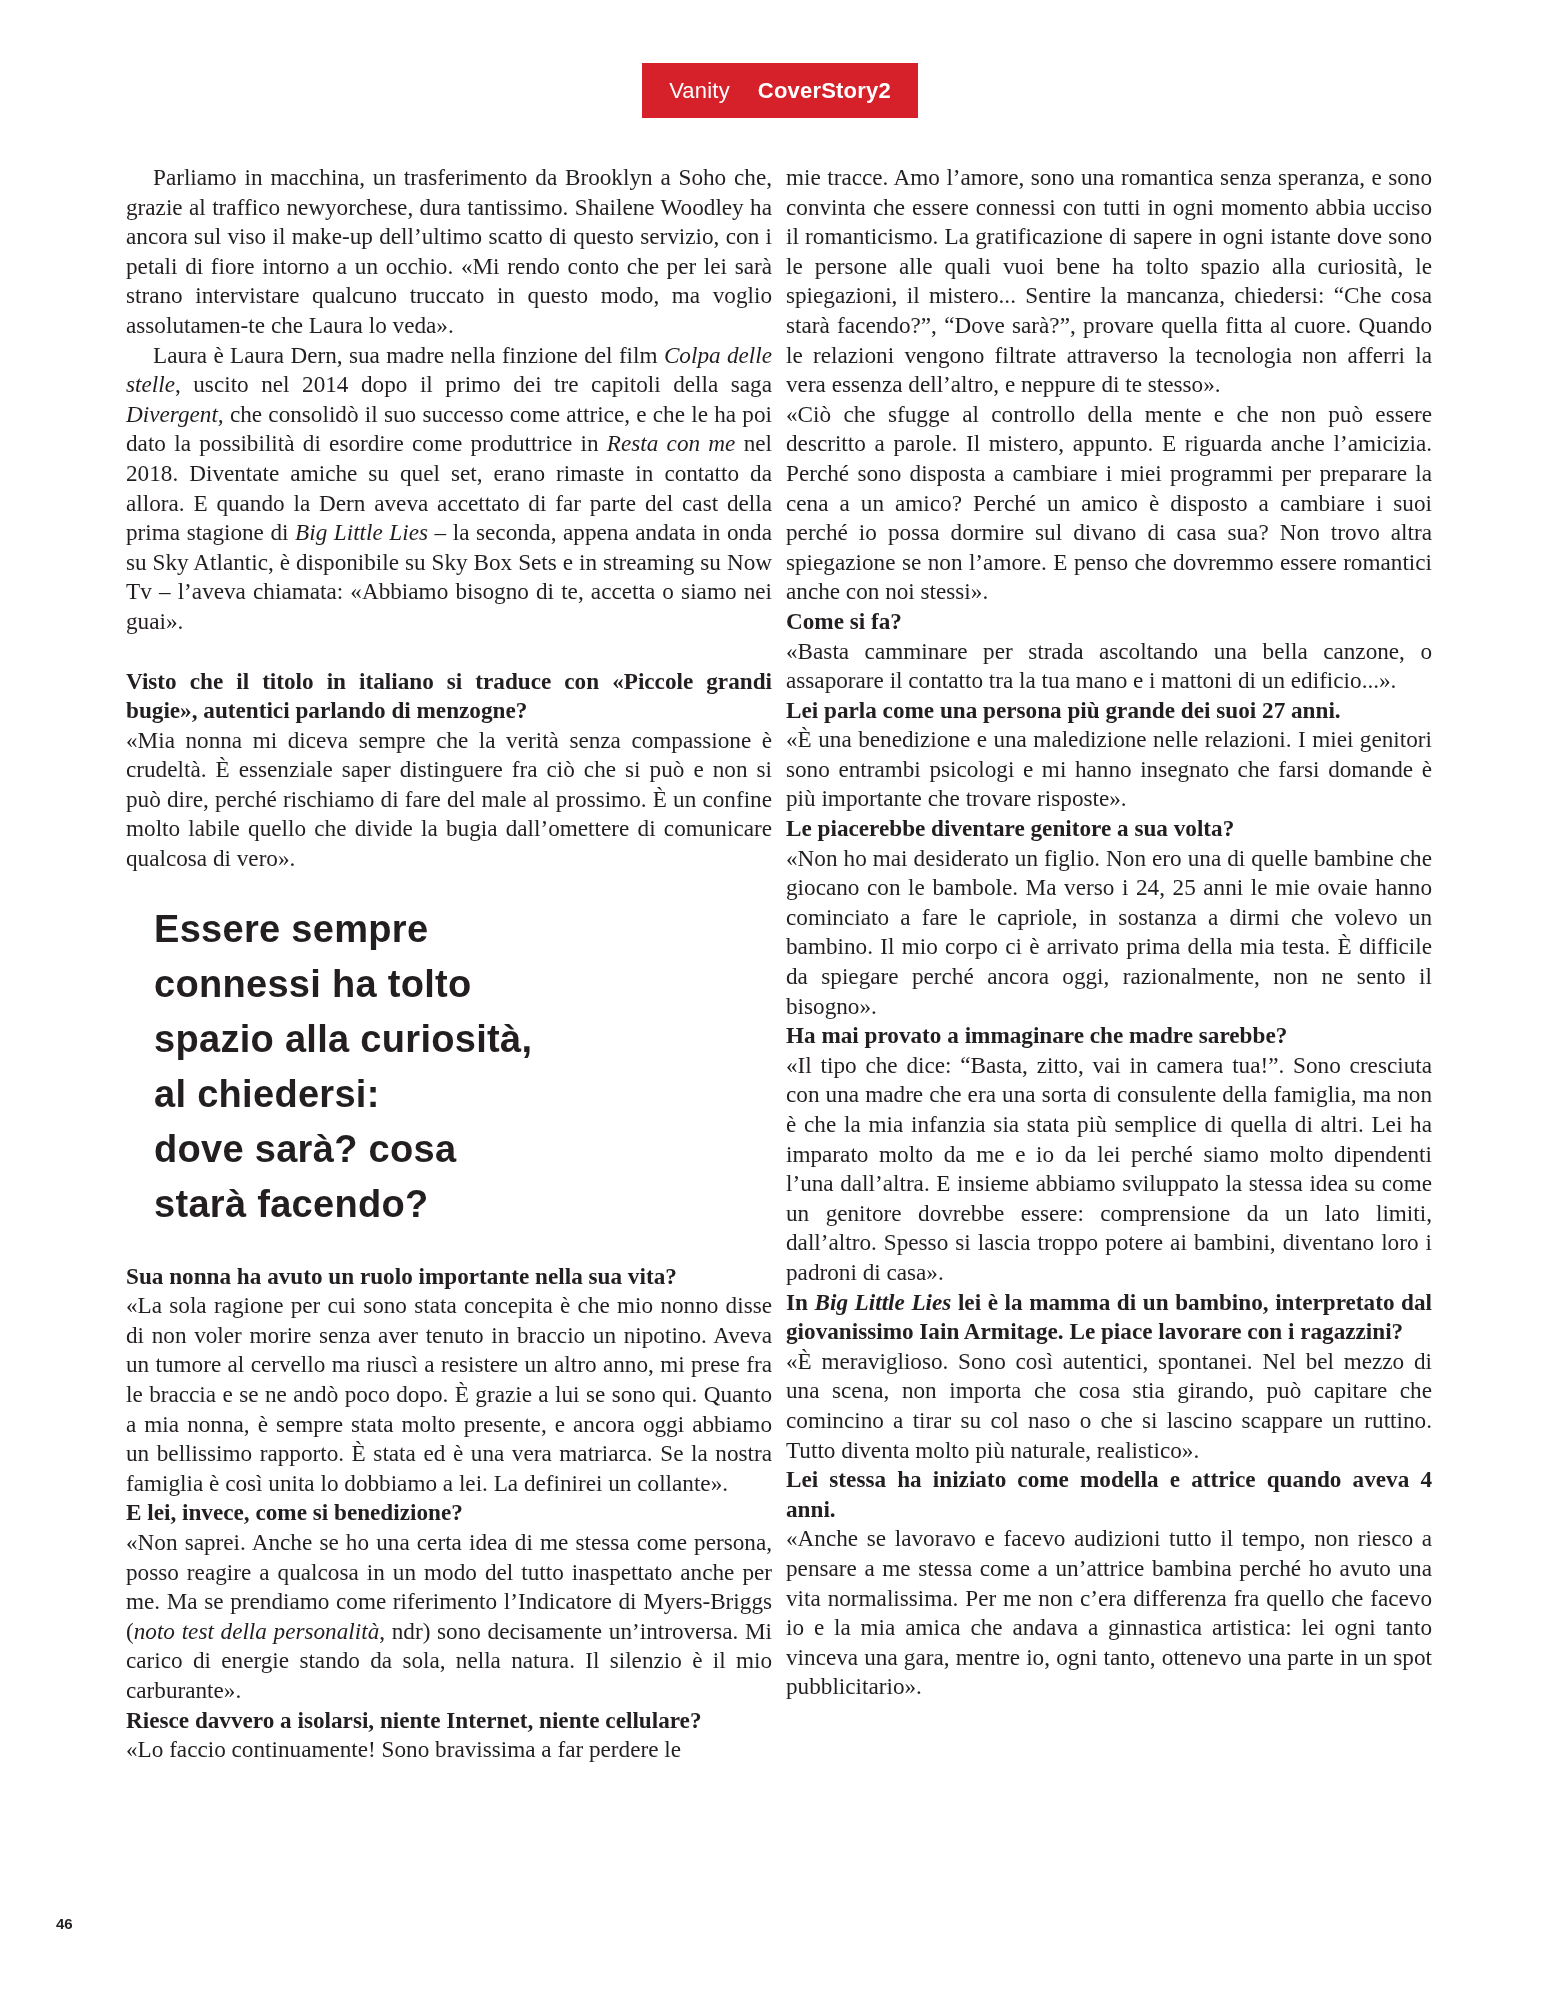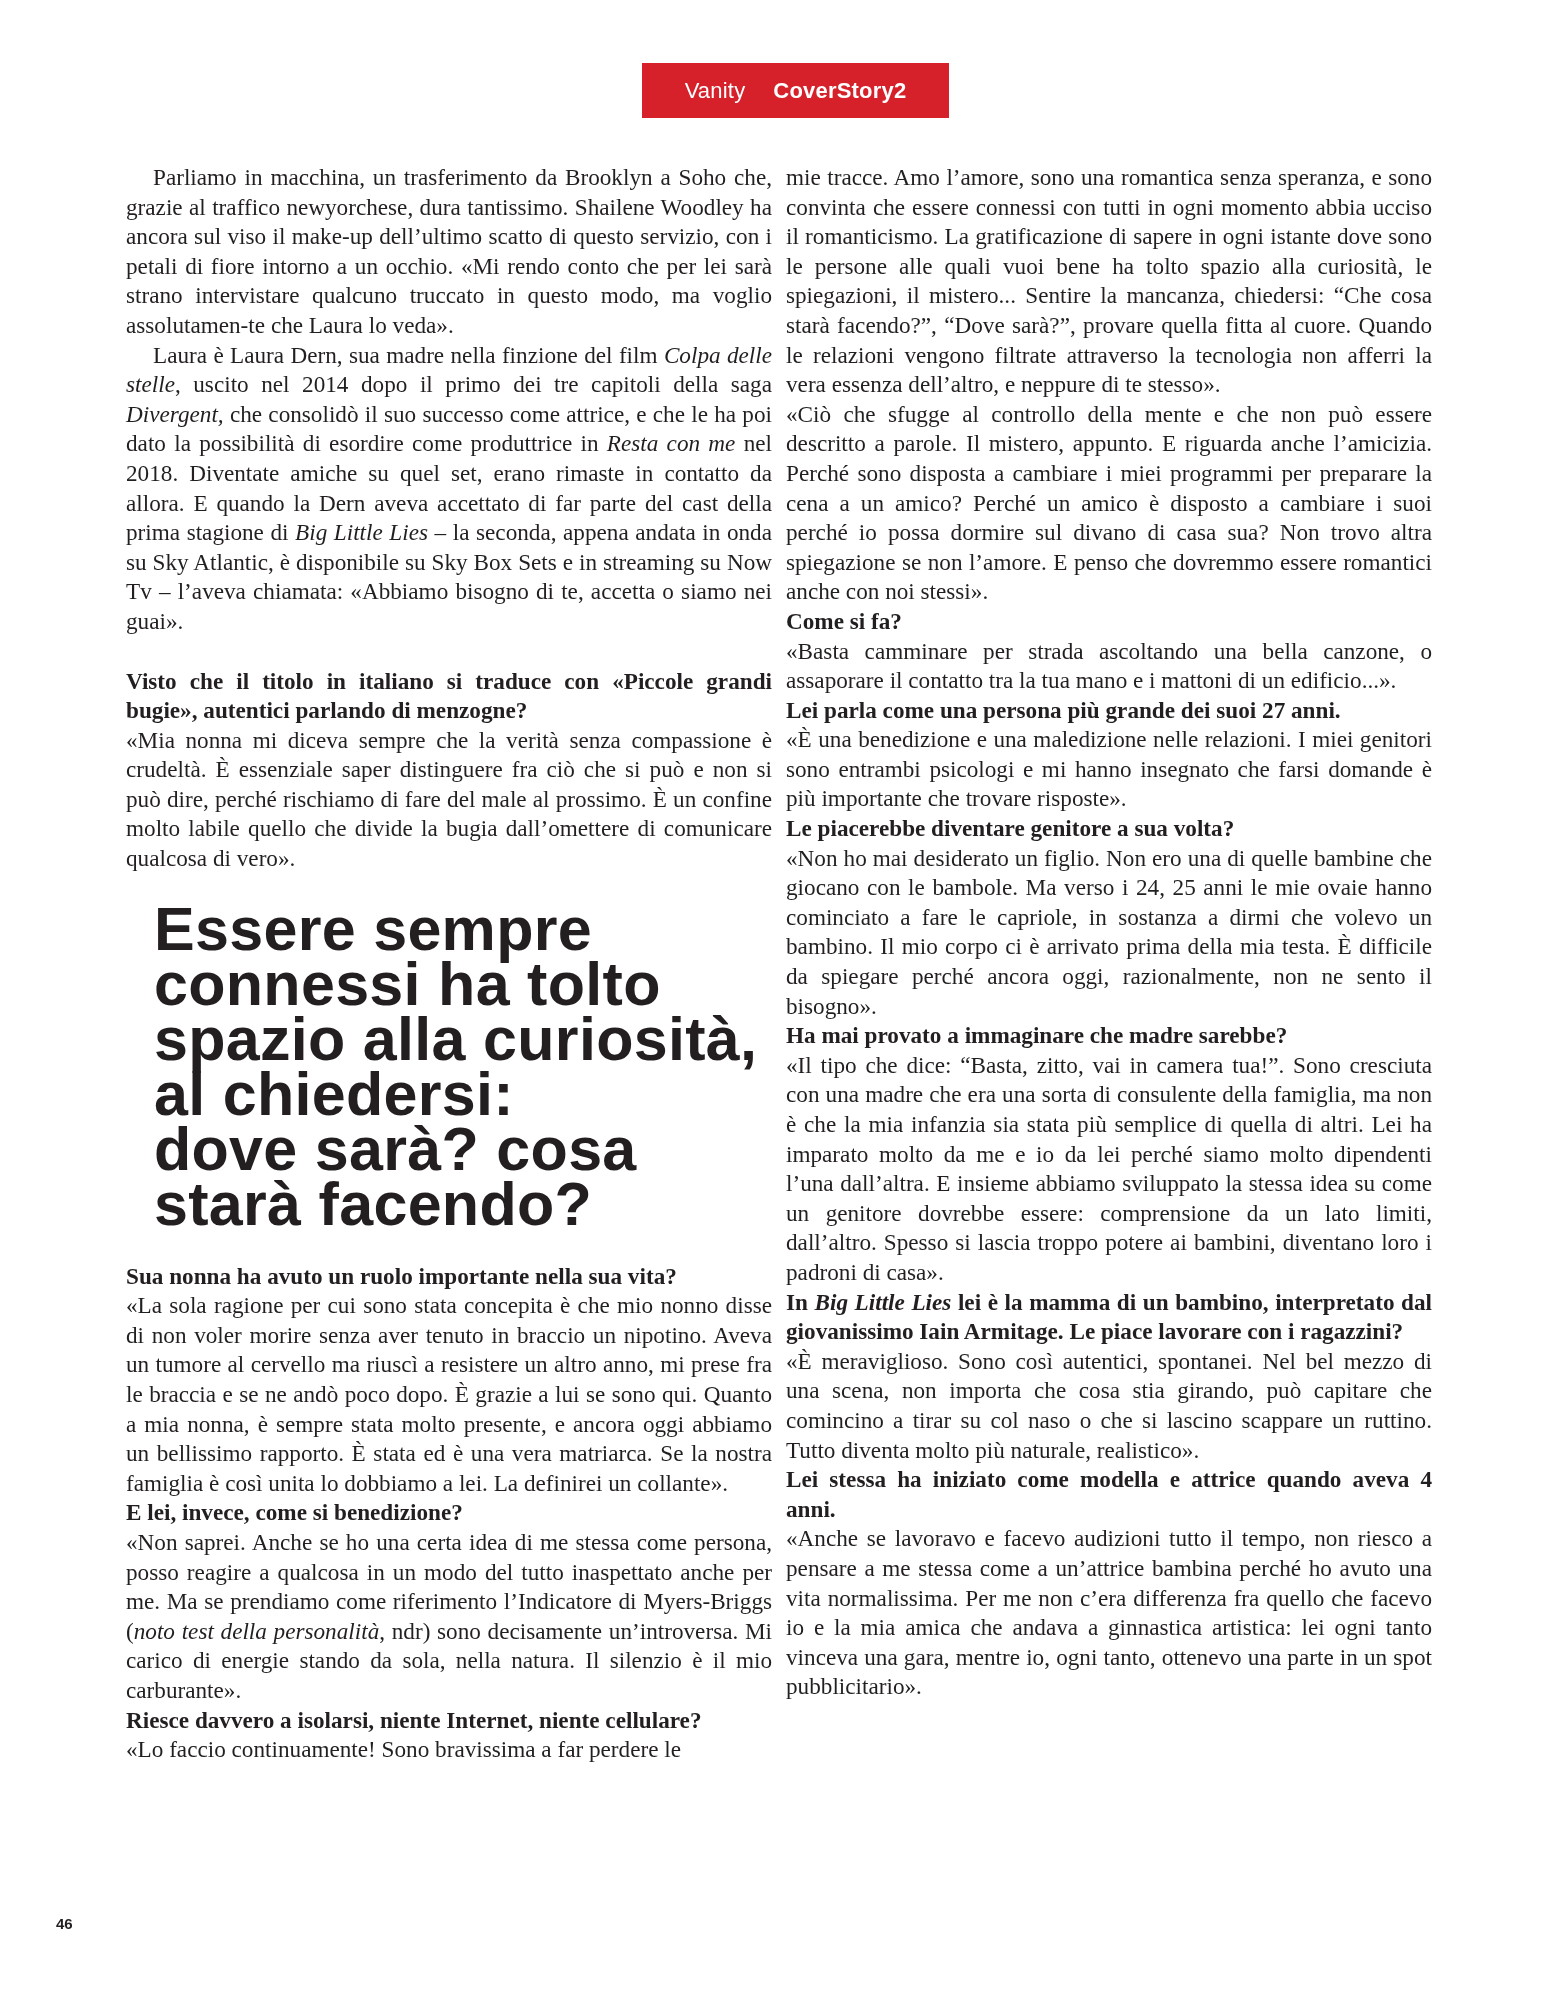--- a/index.html
+++ b/index.html
@@ -1,37 +1,37 @@
 <!DOCTYPE html>
 <html><head>
 <meta charset="utf-8">
 <style>
   html, body { margin: 0; padding: 0; background: #ffffff; }
   body { width: 1544px; height: 2000px; position: relative; overflow: hidden; color: #231f20; }
   .badge {
-    position: absolute; left: 642px; top: 63px; width: 307px; height: 55px;
+    position: absolute; left: 642px; top: 63px; width: 276px; height: 55px;
     background: #d6202a; color: #fff; display: flex; align-items: center; justify-content: center;
     font-family: "Liberation Sans", sans-serif; font-size: 22px; letter-spacing: 0.2px;
   }
   .badge .b { font-weight: bold; margin-left: 28px; }
   .col {
     position: absolute; top: 163px; width: 646px;
     font-family: "Liberation Serif", serif; font-size: 23.2px; line-height: 29.6px;
     text-align: justify; hyphens: manual;
   }
   .col.left { left: 126px; }
   .col.right { left: 786px; }
   .col p { margin: 0; }
   .col p.indent { text-indent: 27px; }
   .col p.q { font-weight: bold; }
   .col .gap { height: 30px; }
   .pull {
     margin: 28px 0 30px 28px;
     font-family: "Liberation Sans", sans-serif; font-weight: bold;
-    font-size: 61px; line-height: 55px; text-align: left; letter-spacing: 0.3px; color: #231f20;
+    font-size: 38px; line-height: 55px; text-align: left; letter-spacing: 0.3px; color: #231f20;
   }
   .pageno {
     position: absolute; left: 56px; top: 1915px;
     font-family: "Liberation Sans", sans-serif; font-weight: bold; font-size: 15px;
   }
   i { font-style: italic; }
 </style>
 </head>
 <body>
 

